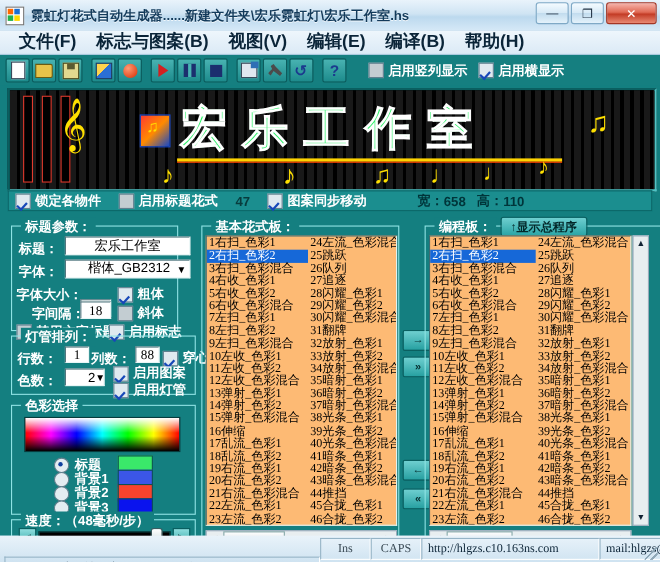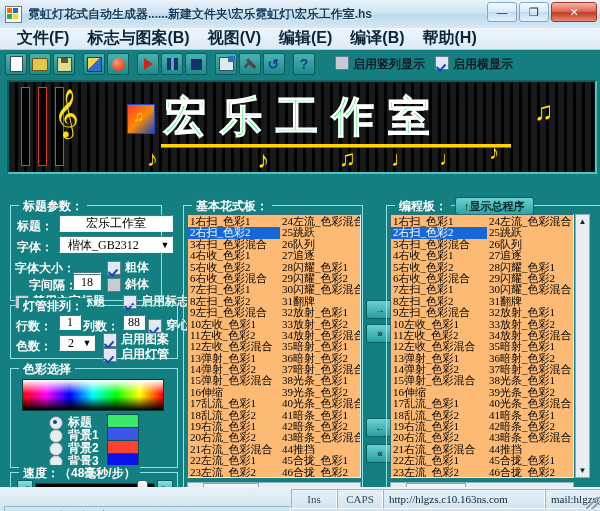--- a/index.html
+++ b/index.html
@@ -86,21 +86,21 @@
   .ic-play{width:0;height:0;border-left:9px solid #d32020;border-top:6px solid transparent;border-bottom:6px solid transparent;}
   .ic-pause{width:11px;height:12px;background:#1b2f6e;position:relative;}
   .ic-pause:after{content:"";position:absolute;left:4px;top:0;width:3px;height:12px;background:#49b3b2;}
   .ic-stop{width:11px;height:11px;background:#1b2f6e;}
   .ic-prop{width:13px;height:12px;background:#dfe7ef;border:1px solid #3a4a5a;position:relative;}
   .ic-prop:after{content:"";position:absolute;right:-2px;top:-2px;width:7px;height:6px;background:#2f6fb5;}
   .ic-tool{width:13px;height:13px;background:#4b4b4b;
     clip-path:polygon(0 70%,30% 40%,20% 20%,40% 5%,55% 25%,100% 70%,85% 90%,40% 55%,20% 85%);}
   .ic-undo{width:13px;height:11px;color:#1b3a8e;font-size:14px;line-height:11px;font-weight:bold;}
   .ic-help{color:#1b3a8e;font-size:14px;font-weight:bold;line-height:14px;}
-  .tchk{display:flex;margin-left:18px;color:#0f172a;font-size:12px;font-weight:bold;white-space:nowrap;}
+  .tchk{display:flex;align-items:center;margin-left:18px;color:#ffffff;font-size:12px;font-weight:bold;white-space:nowrap;}
   .cbox{
     width:12px;height:12px;background:#dfe9ef;border:1px solid #60808f;
     margin-right:4px;flex:0 0 auto;position:relative;
   }
   .cbox.on:after{
     content:"";position:absolute;left:2px;top:5px;width:4px;height:7px;
     border:2px solid #1748b8;border-top:0;border-left:0;transform:rotate(42deg);
   }
   .cbox.dis{background:#c3cdd2;}
   
@@ -158,23 +158,23 @@
   .lbl{color:#ffffff;font-size:12px;font-weight:bold;white-space:nowrap;}
   .tf{
     background:#ffffff;border:1px solid;border-color:#50777f #e8f6f6 #e8f6f6 #50777f;
     font-size:12px;color:#000;box-sizing:border-box;
     display:flex;align-items:center;
     font-family:"Liberation Serif","DejaVu Serif",serif;
   }
   .tf.center{justify-content:center;}
   .combo{
     background:#ffffff;border:1px solid;border-color:#50777f #e8f6f6 #e8f6f6 #50777f;
-    box-sizing:border-box;display:flex;align-items:flex-start;justify-content:space-between;
-    font-size:12px;color:#000;padding-left:8px;
-    font-family:Liberation Serif, serif;
+    box-sizing:border-box;display:flex;align-items:flex-end;justify-content:space-between;
+    font-size:12px;color:#000;padding-left:20px;
+    font-family:Liberation Sans, sans-serif;
   }
   .combo .arw{
     width:14px;height:100%;display:flex;align-items:center;justify-content:center;
     font-size:9px;color:#000;
   }
   .chk{display:flex;align-items:center;color:#fff;font-size:12px;font-weight:bold;white-space:nowrap;}
   .radio{display:flex;align-items:center;color:#fff;font-size:12px;font-weight:bold;}
   .rb{
     width:12px;height:12px;border-radius:50%;background:#e3edf1;border:1px solid #5f7f8c;
     margin-right:5px;position:relative;flex:0 0 auto;
@@ -361,20 +361,39 @@
       <div class="uline2"></div>
       <div class="note n1">♪</div>
       <div class="note n2">♪</div>
       <div class="note n3">♫</div>
       <div class="note n4">♩</div>
       <div class="note n5">♩</div>
       <div class="note n6">♪</div>
       <div class="note n7">♫</div>
     </div>
 
+    <div class="strip">
+      <div class="g">
+        <span class="cbox on"></span>
+        <span>锁定各物件</span>
+      </div>
+      <div class="g">
+        <span class="cbox dis"></span>
+        <span>启用标题花式</span>
+      </div>
+      <span class="num">47</span>
+      <div class="g">
+        <span class="cbox on"></span>
+        <span>图案同步移动</span>
+      </div>
+      <span class="dim" style="margin-left:30px;">宽：</span>
+      <span class="dim">658</span>
+      <span class="dim" style="margin-left:10px;">高：</span>
+      <span class="dim">110</span>
+    </div>
 
     <div class="gb" style="left:10px;top:155px;width:152px;height:96px;">
       <div class="lg">标题参数：</div>
 
       <span class="lbl" style="position:absolute;left:6px;top:12px;">标题：</span>
       <div class="tf center" style="position:absolute;left:48px;top:9px;width:114px;height:17px;">宏乐工作室</div>
 
       <span class="lbl" style="position:absolute;left:6px;top:33px;text-align:right;">字体：</span>
       <div class="combo" style="position:absolute;left:48px;top:30px;width:114px;height:17px;">
         <span>楷体_GB2312</span>
@@ -392,21 +411,21 @@
       <div class="tf center" style="position:absolute;left:62px;top:68px;width:28px;height:16px;">18</div>
       <div class="chk" style="position:absolute;left:96px;top:70px;">
         <span class="cbox dis"></span>
         <span>斜体</span>
       </div>
 
       <div class="chk" style="position:absolute;left:4px;top:87px;">
         <span class="cbox dis"></span>
         <span>禁用文字标题</span>
       </div>
-      <div class="chk" style="position:absolute;left:112px;top:87px;text-align:center;">
+      <div class="chk" style="position:absolute;left:88px;top:87px;text-align:center;">
         <span class="cbox on"></span>
         <span>启用标志</span>
       </div>
     </div>
 
     <div class="gb" style="left:10px;top:255px;width:168px;height:54px;">
       <div class="lg">灯管排列：</div>
 
       <span class="lbl" style="position:absolute;left:5px;top:12px;">行数：</span>
       <div class="tf center" style="position:absolute;left:48px;top:9px;width:22px;height:15px;">1</div>

